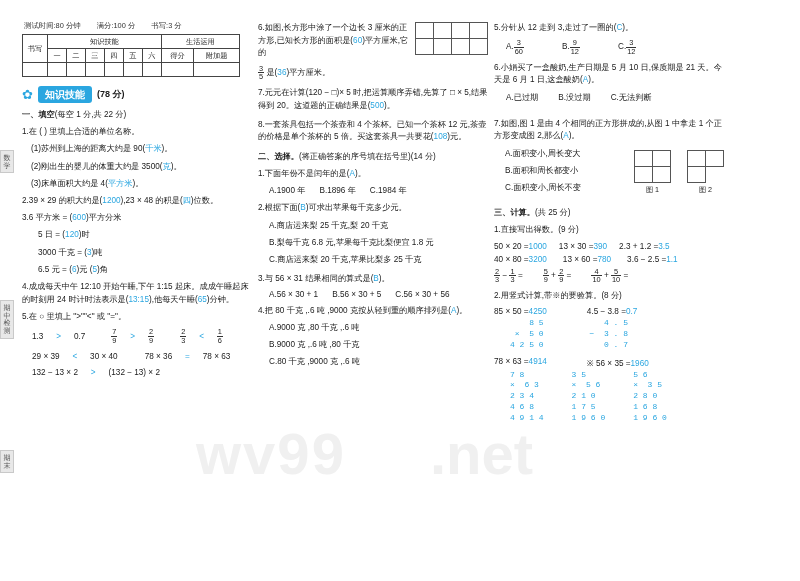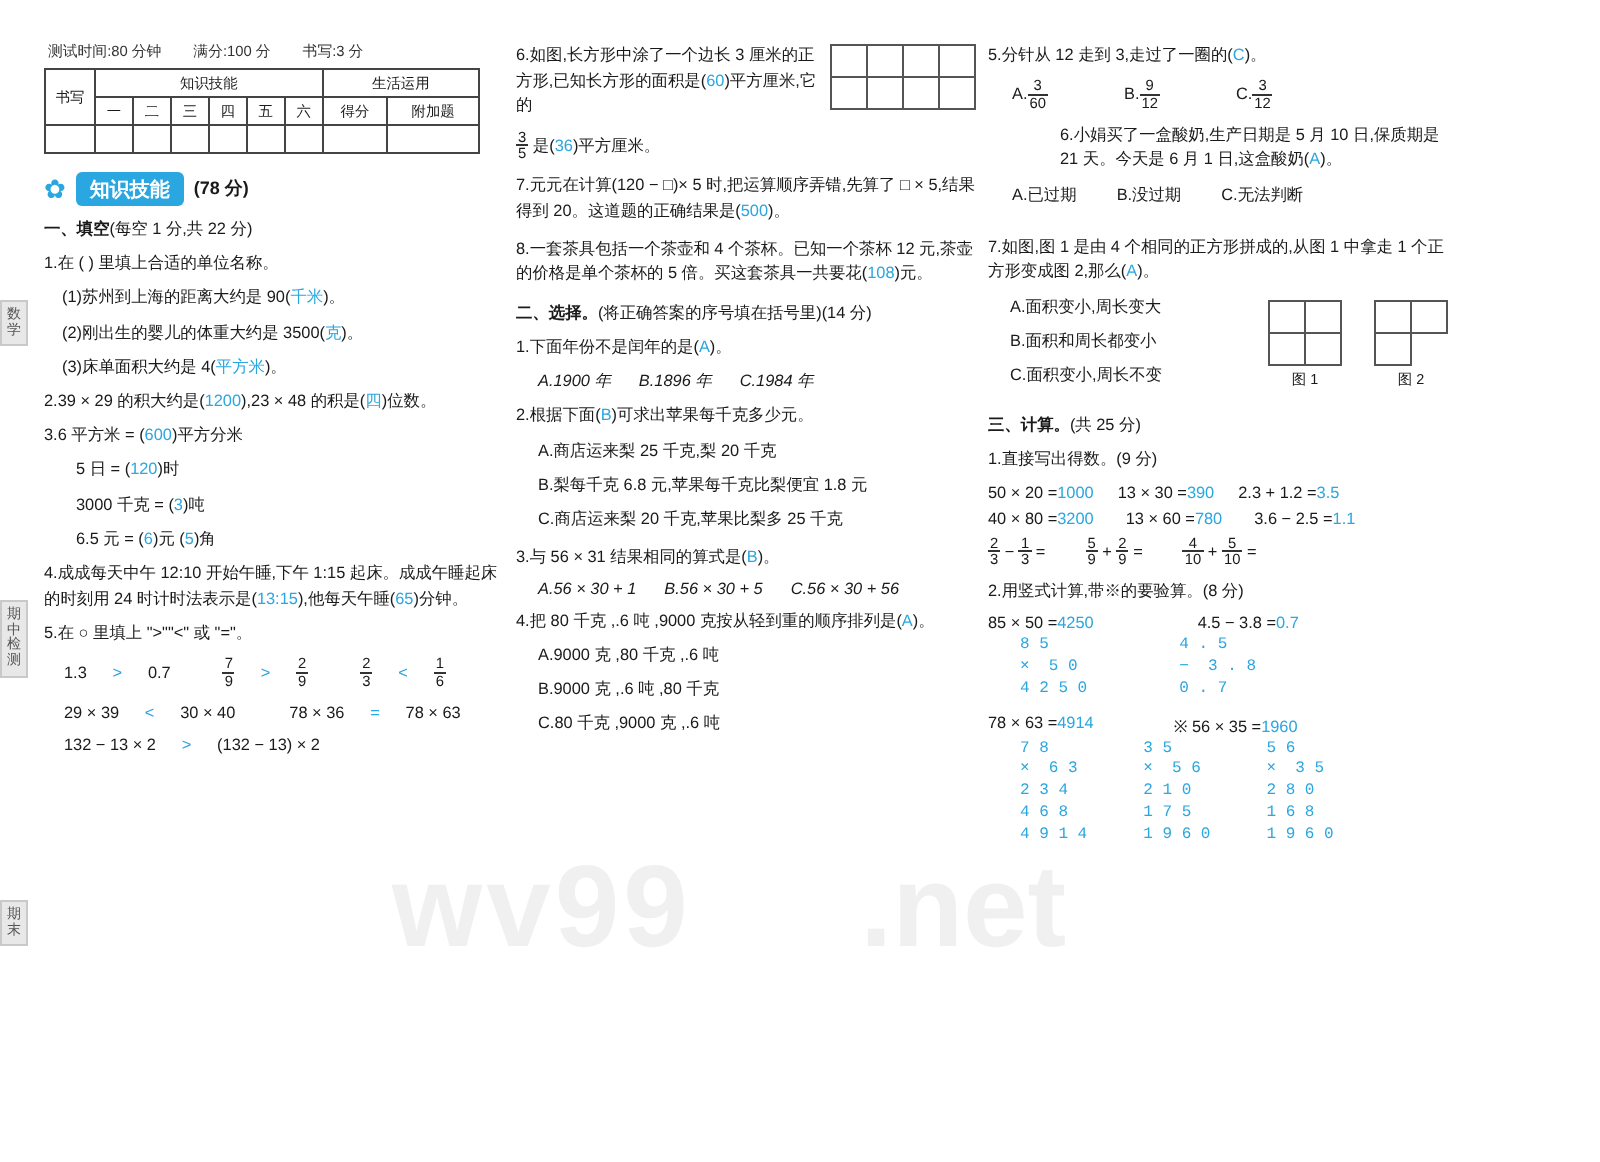--- a/index.html
+++ b/index.html
@@ -41,21 +41,21 @@
   .wm2{position:absolute;left:430px;top:420px;font-size:58px;font-weight:bold;color:#f0f0f0;z-index:0;}
   .content{position:relative;z-index:2;}
   
   .edgetab{position:absolute;left:0;width:12px;background:#e8e8e8;border:1px solid #c9c9c9;
            font-size:7px;text-align:center;color:#555;line-height:1.1;padding:3px 0;}
   
   .frac{display:inline-block;text-align:center;vertical-align:middle;font-size:7.4px;line-height:1.05;}
   .frac .n{display:block;border-bottom:1px solid #333;padding:0 1px;}
   .frac .d{display:block;padding:0 1px;}
   .opt{padding-left:11px;}
-  .optrow{display:flex;gap:14px;padding-left:11px;font-style:italic;}
+  .optrow{display:flex;gap:14px;padding-left:11px;}
   .rtbl{border-collapse:collapse;}
   .rtbl td{border:1px solid #555;width:15px;height:13px;}
 </style>
 </head>
 <body>
 
 <div class="page">
 
   <div class="wm">wv99</div>
   <div class="wm2">.net</div>
@@ -266,21 +266,21 @@
 
     <p style="margin-top:6px;">
       <span>5.</span><span>分针从 12 走到 3,走过了一圈的(</span><span class="ans">C</span><span>)。</span>
     </p>
     <div style="display:flex;gap:38px;padding-left:12px;margin-bottom:6px;">
       <span><span>A.</span><span class="frac"><span class="n">3</span><span class="d">60</span></span></span>
       <span><span>B.</span><span class="frac"><span class="n">9</span><span class="d">12</span></span></span>
       <span><span>C.</span><span class="frac"><span class="n">3</span><span class="d">12</span></span></span>
     </div>
 
-    <p style="margin-top:6px;margin-left:36px;">
+    <p style="margin-top:6px;">
       <span>6.</span><span>小娟买了一盒酸奶,生产日期是 5 月 10 日,保质期是 21 天。今天是 6 月 1 日,这盒酸奶(</span><span class="ans">A</span><span>)。</span>
     </p>
     <div style="display:flex;gap:20px;padding-left:12px;margin-bottom:6px;">
       <span>A.已过期</span>
       <span>B.没过期</span>
       <span>C.无法判断</span>
     </div>
 
     <p style="margin-top:15px;">
       <span>7.</span><span>如图,图 1 是由 4 个相同的正方形拼成的,从图 1 中拿走 1 个正方形变成图 2,那么(</span><span class="ans">A</span><span>)。</span>
@@ -362,25 +362,25 @@
         <span>+</span>
         <span class="frac"><span class="n">5</span><span class="d">10</span></span>
         <span>=</span>
       </span>
     </div>
 
     <p style="margin-top:4px;">
       <span>2.</span><span>用竖式计算,带※的要验算。</span><span>(8 分)</span>
     </p>
 
-    <div style="display:flex;gap:52px;margin-bottom:2px;">
+    <div style="display:flex;gap:40px;margin-bottom:2px;">
       <span><span>85 × 50 =</span><span class="ans">4250</span></span>
       <span><span>4.5 − 3.8 =</span><span class="ans">0.7</span></span>
     </div>
-    <div style="display:flex;gap:46px;padding-left:16px;margin-bottom:6px;">
+    <div style="display:flex;gap:46px;padding-left:16px;margin-bottom:6px;text-align:right;">
       <div class="vcalc vblue"><span>8 5</span>
 <span>×  5 0</span>
 <span>4 2 5 0</span></div>
       <div class="vcalc vblue"><span>4 . 5</span>
 <span>−  3 . 8</span>
 <span>0 . 7</span></div>
     </div>
 
     <div style="display:flex;gap:40px;margin-bottom:2px;">
       <span><span>78 × 63 =</span><span class="ans">4914</span></span>

